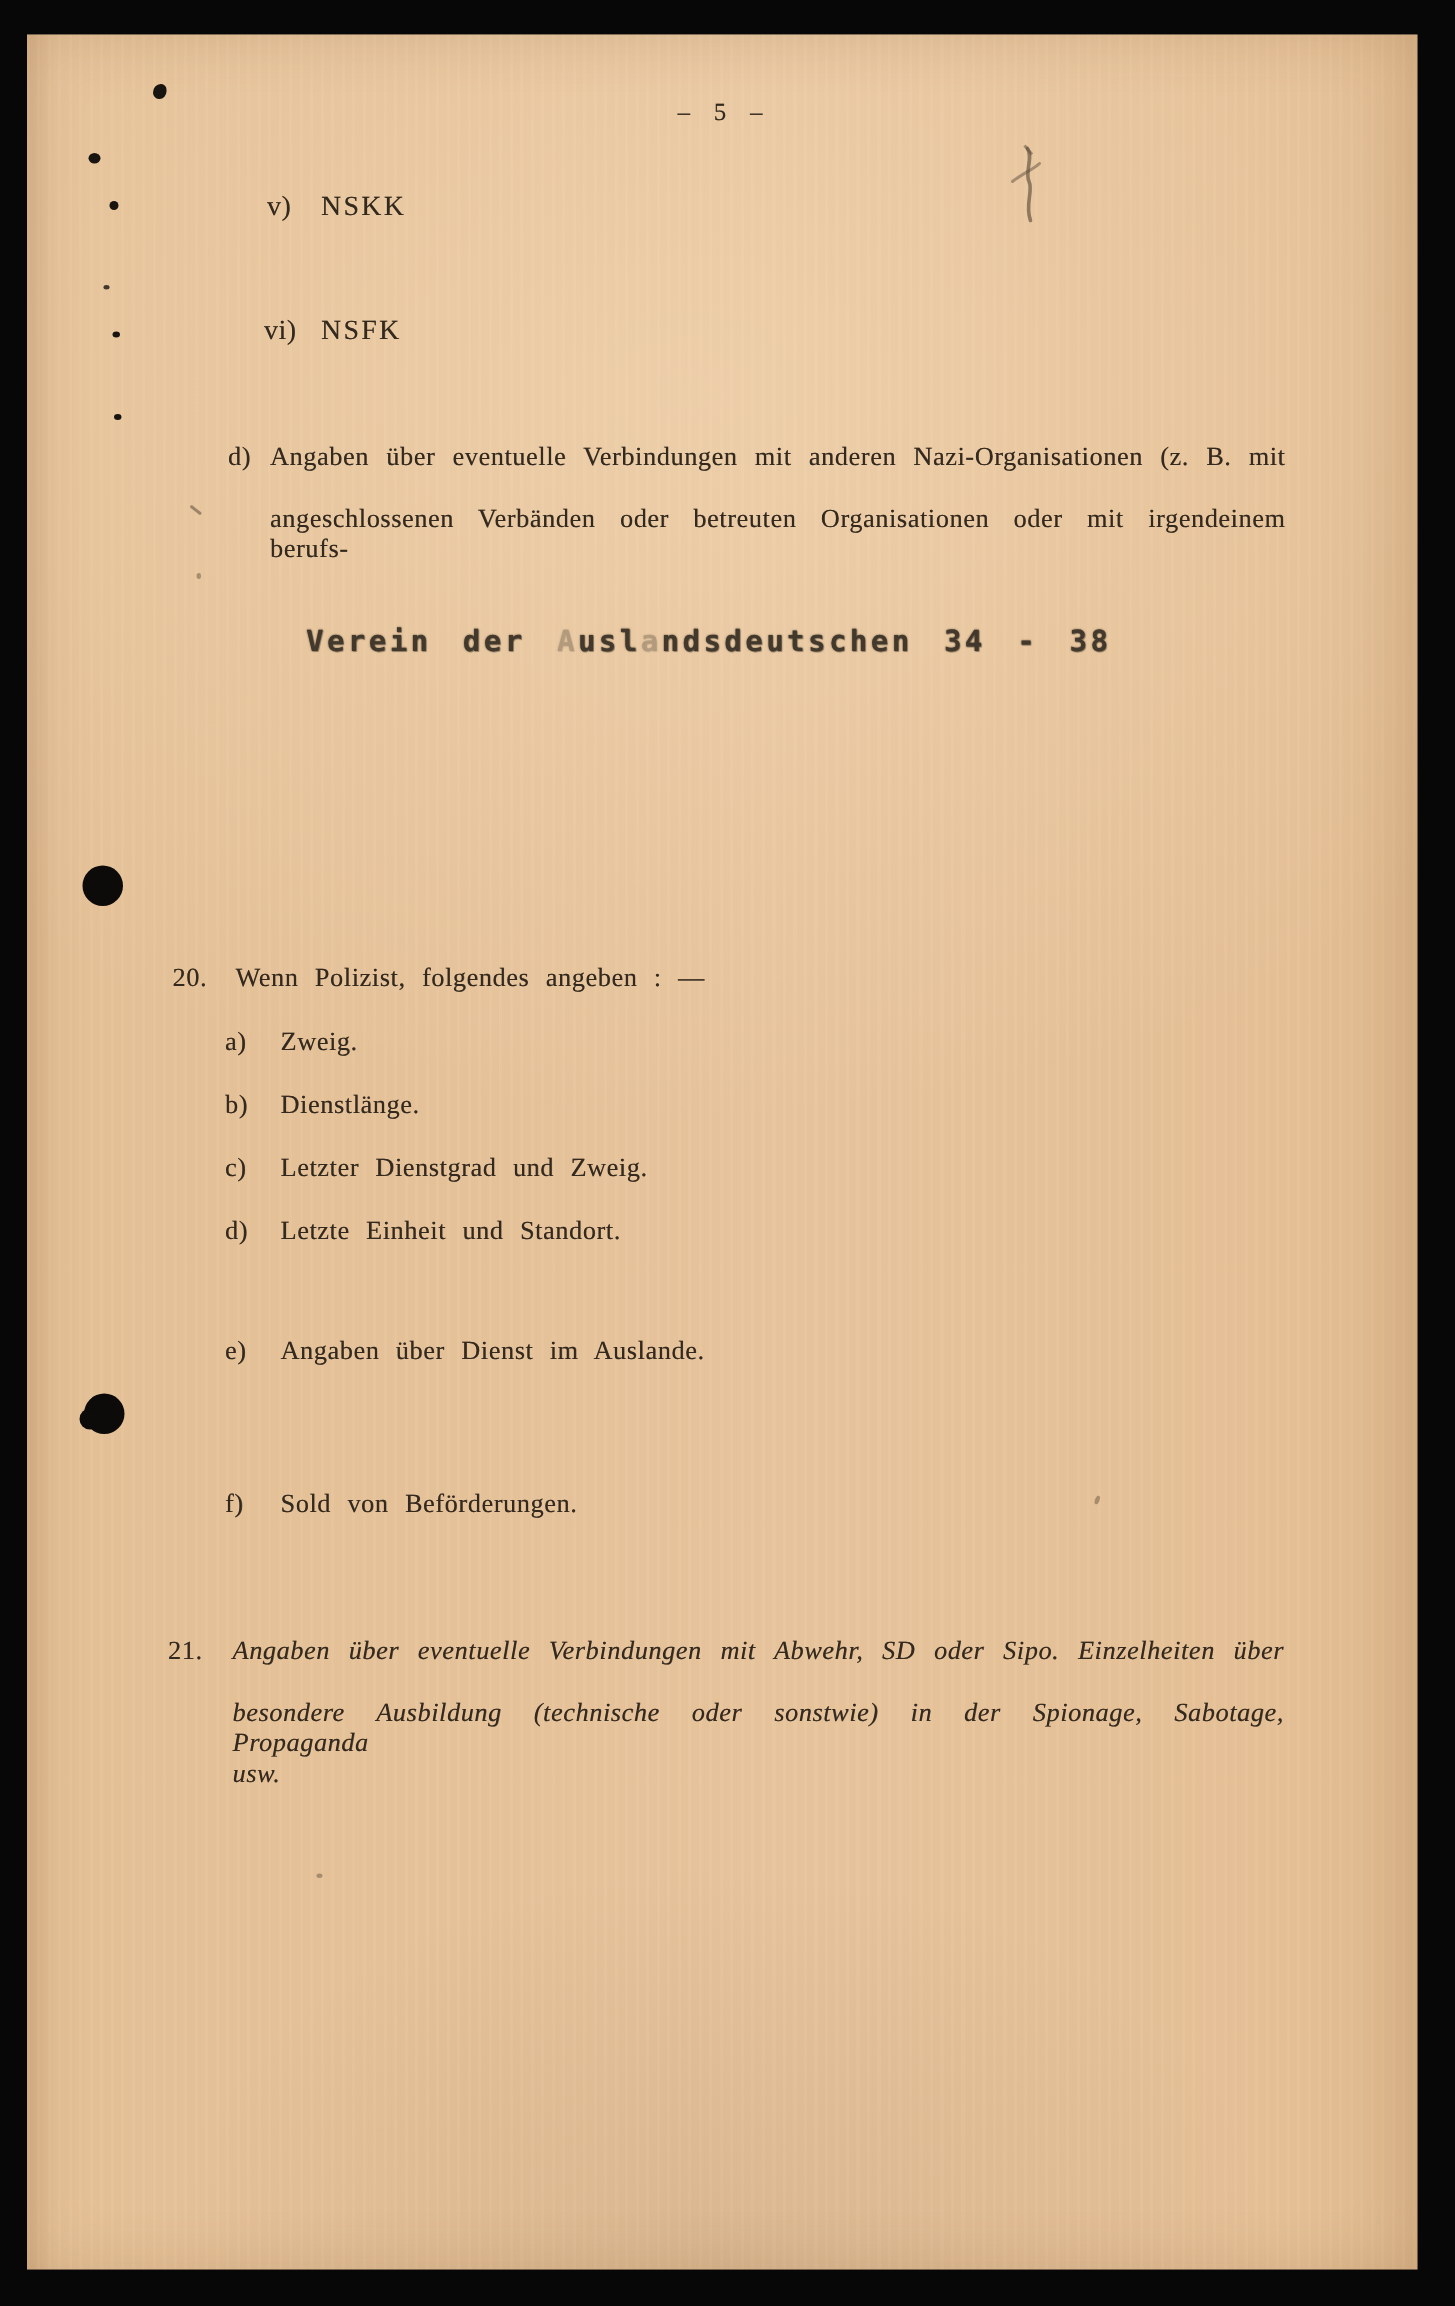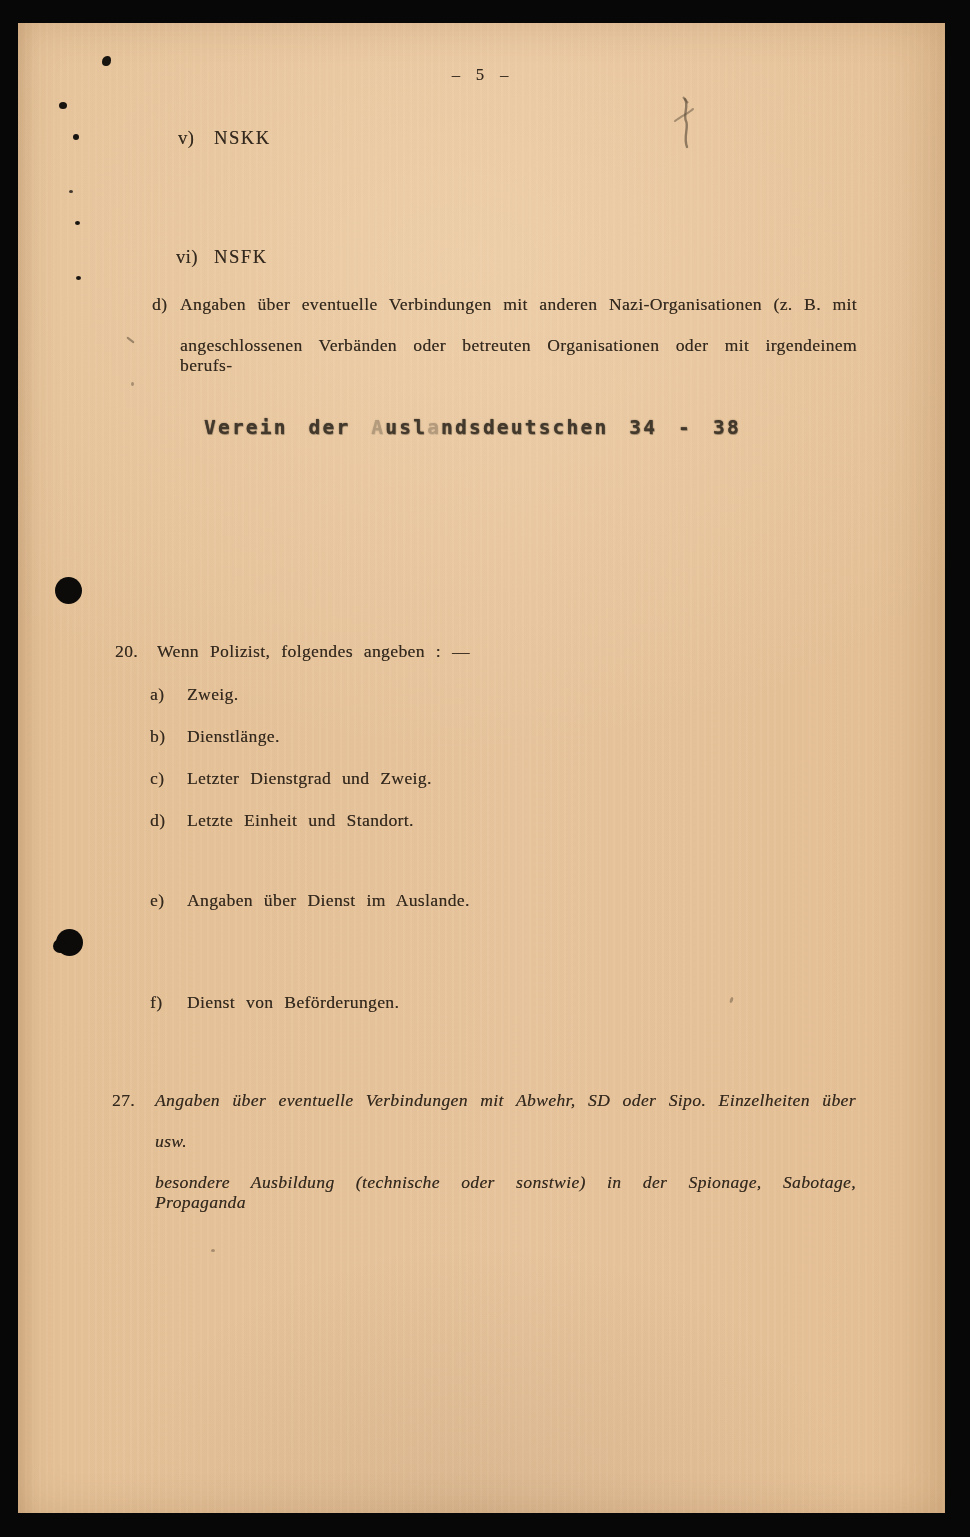--- a/index.html
+++ b/index.html
@@ -66,21 +66,21 @@
     <div class="speck" style="left:57px; top:198px; width:5px; height:4px;"></div>
     <div class="speck" style="left:58px; top:253px; width:5px; height:4px;"></div>
 
     <div class="hole" style="left:37px; top:554px; width:27px; height:27px;"></div>
     <div class="hole h2" style="left:38px; top:906px; width:27px; height:27px;"></div>
 
     <div class="row print org-row" style="left:160px; top:105px;">
       <span class="marker" style="width:36px;">v)</span><span class="label">NSKK</span>
     </div>
 
-    <div class="row print org-row" style="left:158px; top:188px;margin-top:36px;">
+    <div class="row print org-row" style="left:158px; top:188px;">
       <span class="marker" style="width:38px;">vi)</span><span class="label">NSFK</span>
     </div>
 
     <div class="para print" style="left:134px; top:271px; width:705px;">
       <span class="pmarker">d)</span>
       <div class="plines" style="margin-left:28px;">
         <div class="pline jl">Angaben über eventuelle Verbindungen mit anderen Nazi-Organisationen (z. B. mit</div>
         <div class="pline jl">angeschlossenen Verbänden oder betreuten Organisationen oder mit irgendeinem berufs-</div>
       </div>
     </div>
@@ -105,30 +105,30 @@
     <div class="row print" style="left:132px; top:745px;">
       <span class="marker" style="width:37px;">c)</span><span>Letzter Dienstgrad und Zweig.</span>
     </div>
     <div class="row print" style="left:132px; top:787px;">
       <span class="marker" style="width:37px;">d)</span><span>Letzte Einheit und Standort.</span>
     </div>
     <div class="row print" style="left:132px; top:867px;">
       <span class="marker" style="width:37px;">e)</span><span>Angaben über Dienst im Auslande.</span>
     </div>
     <div class="row print" style="left:132px; top:969px;">
-      <span class="marker" style="width:37px;">f)</span><span>Dienst von Beförderungen.</span>
+      <span class="marker" style="width:37px;">f)</span><span>Sold von Beförderungen.</span>
     </div>
 
     <div class="pencil-dot" style="left:712px; top:974px; width:3px; height:6px; transform:rotate(20deg);"></div>
 
     <div class="para print" style="left:94px; top:1067px; width:744px;">
-      <span class="pmarker">27.</span>
+      <span class="pmarker">21.</span>
       <div class="plines" style="margin-left:43px;font-style:italic;">
         <div class="pline jl">Angaben über eventuelle Verbindungen mit Abwehr, SD oder Sipo.  Einzelheiten über</div>
+        <div class="pline jl">besondere Ausbildung (technische oder sonstwie) in der Spionage, Sabotage, Propaganda</div>
         <div class="pline">usw.</div>
-        <div class="pline jl">besondere Ausbildung (technische oder sonstwie) in der Spionage, Sabotage, Propaganda</div>
       </div>
     </div>
 
     <div class="pencil-dot" style="left:193px; top:1226px; width:4px; height:3px;"></div>
 
   </div>
 </div>
 
 </body></html>

